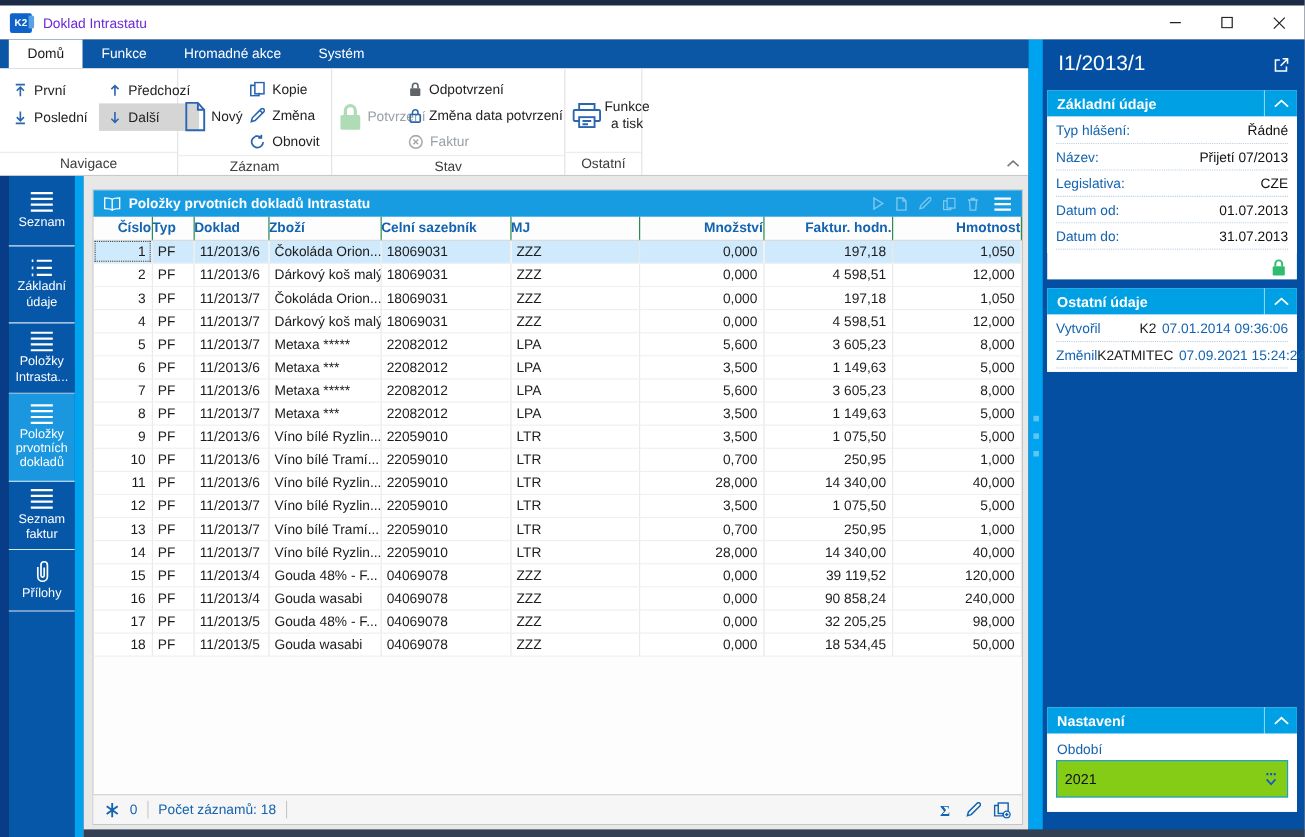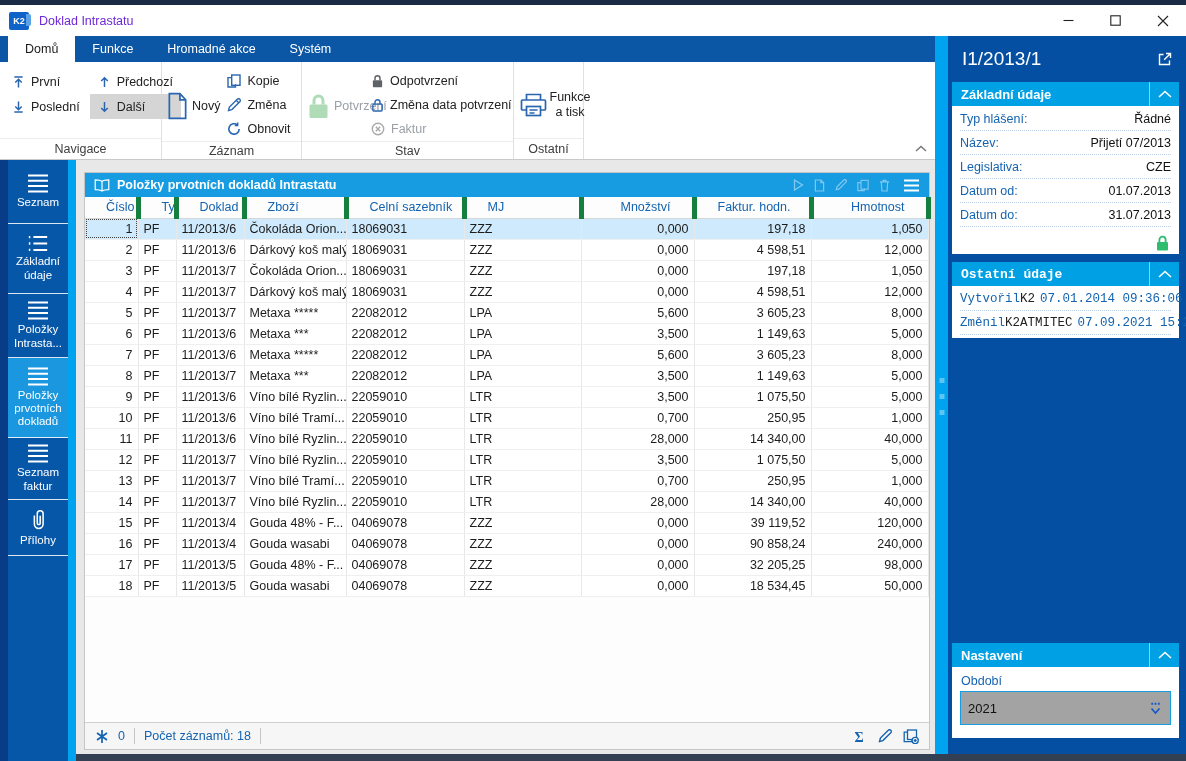--- a/index.html
+++ b/index.html
@@ -58,22 +58,22 @@
   .panel { height:578px; background:#fdfdfd; border:1px solid #c6c6c6; display:flex; flex-direction:column; }
   .panel-header { height:24px; background:#179ce2; display:flex; align-items:center; padding:0 9px; gap:7px; flex:none; }
   .panel-title { color:#fff; font-weight:bold; font-size:12.5px; }
   .ph-icons { margin-left:auto; display:flex; align-items:center; gap:10px; }
   .ph-icons .ic { opacity:.45; }
   .ph-icons .ic.solid { opacity:1; margin-left:3px; }
 
   table { border-collapse:collapse; table-layout:fixed; width:843px; font-size:12.5px; }
   col.c1{width:53px} col.c2{width:38px} col.c3{width:68px} col.c4{width:102px} col.c5{width:118px}
   col.c6{width:117px} col.c7{width:113px} col.c8{width:117px} col.c9{width:117px}
-  th { height:21px; color:#1463b0; font-weight:normal; border-right:5px solid #15803d; border-bottom:1px solid #d6d6d6;
-       padding:0 21px; text-align:left; overflow:hidden; white-space:nowrap; }
+  th { height:21px; color:#1463b0; font-weight:bold; border-right:1px solid #15803d; border-bottom:1px solid #d6d6d6;
+       padding:0 0; text-align:left; overflow:hidden; white-space:nowrap; }
   td { height:21px; border-right:1px solid #e8e8e8; border-bottom:1px solid #efefef; padding:0 5px;
        color:#1c1c1c; white-space:nowrap; overflow:hidden; background:#fff; }
   th.r, td.r { text-align:right; }
   tr.selected td { background:#cfeafc; }
   tr.selected td:first-child { outline:1px dotted #444; outline-offset:-2px; }
 
   .panel-fill { flex:1; }
   .panel-status { height:27px; border-top:1px solid #cfcfcf; background:#f6f6f6; display:flex; align-items:center;
                   padding:0 10px; gap:9px; color:#1463b0; font-size:12.5px; flex:none; }
   .ps-sep { width:1px; height:16px; background:#c6c6c6; }
@@ -82,37 +82,37 @@
   .splitter { width:13px; background:#00a3ef; flex:none; position:relative; }
   .splitter .dots { position:absolute; top:342px; left:50%; transform:translateX(-50%);
                     display:flex; flex-direction:column; gap:11px; }
   .splitter .dot { width:5px; height:5px; background:#5ec5f3; }
 
   .rightpanel { flex:1; background:#044fa2; display:flex; flex-direction:column; min-width:0; }
   .rp-title-row { height:46px; flex:none; display:flex; align-items:center; padding:0 13px 0 14px; color:#fff; }
   .rp-id { font-size:19px; }
   .rp-pop { margin-left:auto; }
   .rp-card { margin:0 7px 0 4px; background:#fff; display:flex; flex-direction:column; flex:none; }
-  .rp-card + .rp-card { margin-top:8px;font-family:Liberation Mono, monospace; }
+  .rp-card + .rp-card { margin-top:8px; }
   .rp-card-header { height:24px; background:#00a0e4; color:#fff; font-weight:bold; font-size:13px;
                     display:flex; align-items:center; padding-left:9px; flex:none; }
   .rp-chevron { margin-left:auto; border-left:1px solid rgba(255,255,255,.55); width:30px; height:100%;
                 display:flex; align-items:center; justify-content:center; }
   .rp-body { background:#fff; padding:1px 0 3px; }
   .rp-field { display:flex; justify-content:space-between; align-items:baseline; margin:0 8px;
               padding:5px 0 4px; border-bottom:1px dotted #b9cfe3; font-size:12.5px; }
   .rp-label { color:#1463b0; }
   .rp-value { color:#111; }
   .rp-user { color:#222; margin-right:5px; }
   .rp-time { color:#1463b0; }
   .rp-vgroup { margin-left:auto; white-space:nowrap; }
   .rp-lockrow { display:flex; justify-content:flex-end; padding:5px 9px 3px; }
   .rp-spacer { flex:1; }
   .rp-period-label { color:#1463b0; font-size:12.5px; padding:6px 9px 3px; }
-  .rp-select { margin:0 8px 10px; height:24px; border:1px solid #1a9ce1; background:#a3a3a3;
+  .rp-select { margin:0 8px 10px; height:24px; border:1px solid #1a9ce1; background:#84cc16;
                display:flex; align-items:center; padding:16px 7px; font-size:13px; color:#111; }
   .rp-select .ic { margin-left:auto; }
 
   .bottom-edge { position:absolute; left:76px; right:0; bottom:0; height:7px; background:#333f52; z-index:5; }
 </style>
 </head>
 <body>
 
 <div class="app">
   <div class="behind-top"></div>

